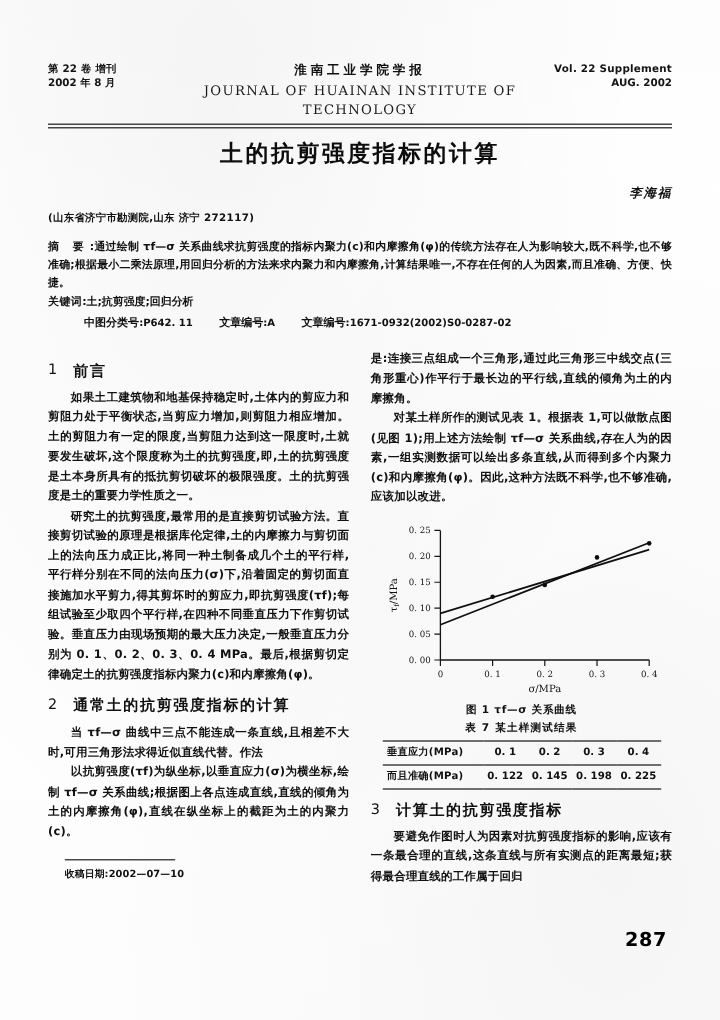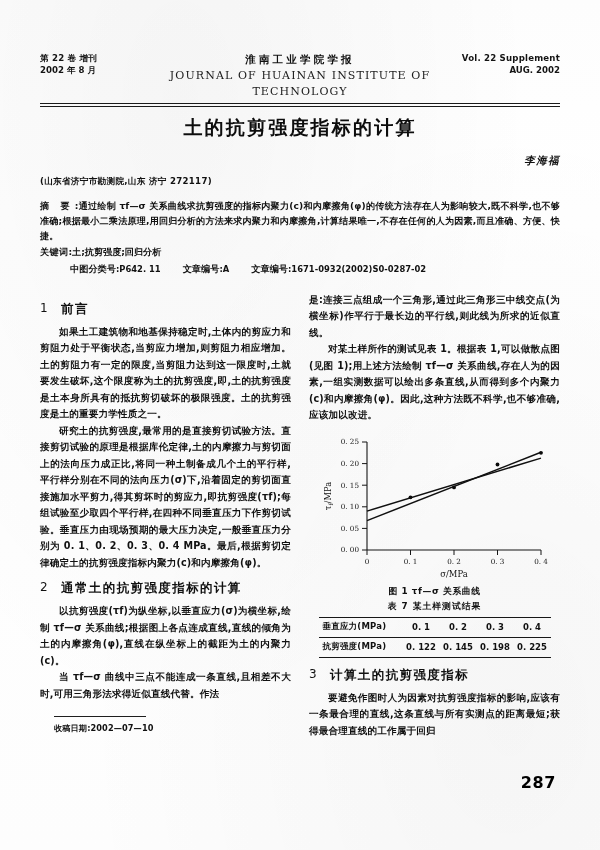--- a/index.html
+++ b/index.html
@@ -272,29 +272,29 @@
           <span class="num">1</span>
           <span>前言</span>
         </div>
         <p class="body">如果土工建筑物和地基保持稳定时,土体内的剪应力和剪阻力处于平衡状态,当剪应力增加,则剪阻力相应增加。土的剪阻力有一定的限度,当剪阻力达到这一限度时,土就要发生破坏,这个限度称为土的抗剪强度,即,土的抗剪强度是土本身所具有的抵抗剪切破坏的极限强度。土的抗剪强度是土的重要力学性质之一。</p>
         <p class="body">研究土的抗剪强度,最常用的是直接剪切试验方法。直接剪切试验的原理是根据库伦定律,土的内摩擦力与剪切面上的法向压力成正比,将同一种土制备成几个土的平行样,平行样分别在不同的法向压力(σ)下,沿着固定的剪切面直接施加水平剪力,得其剪坏时的剪应力,即抗剪强度(τf);每组试验至少取四个平行样,在四种不同垂直压力下作剪切试验。垂直压力由现场预期的最大压力决定,一般垂直压力分别为 0. 1、0. 2、0. 3、0. 4 MPa。最后,根据剪切定律确定土的抗剪强度指标内聚力(c)和内摩擦角(φ)。</p>
 
         <div class="sec-h">
           <span class="num">2</span>
           <span>通常土的抗剪强度指标的计算</span>
         </div>
+        <p class="body">当 τf—σ 曲线中三点不能连成一条直线,且相差不大时,可用三角形法求得近似直线代替。作法</p>
         <p class="body">以抗剪强度(τf)为纵坐标,以垂直应力(σ)为横坐标,绘制 τf—σ 关系曲线;根据图上各点连成直线,直线的倾角为土的内摩擦角(φ),直线在纵坐标上的截距为土的内聚力(c)。</p>
-        <p class="body">当 τf—σ 曲线中三点不能连成一条直线,且相差不大时,可用三角形法求得近似直线代替。作法</p>
 
         <div class="footnote-rule"></div>
         <div class="footnote">收稿日期:2002—07—10</div>
       </div>
 
       <div class="col">
-        <p class="body cont">是:连接三点组成一个三角形,通过此三角形三中线交点(为横坐标)作平行于最长边的平行线,则此线为所求的近似直线。</p>
+        <p class="body cont">是:连接三点组成一个三角形,通过此三角形三中线交点(三角形重心)作平行于最长边的平行线,直线的倾角为土的内摩擦角。</p>
         <p class="body">对某土样所作的测试见表 1。根据表 1,可以做散点图(见图 1);用上述方法绘制 τf—σ 关系曲线,存在人为的因素,一组实测数据可以绘出多条直线,从而得到多个内聚力(c)和内摩擦角(φ)。因此,这种方法既不科学,也不够准确,应该加以改进。</p>
 
         <div class="figure">
           <svg width="251" height="152" viewBox="0 0 251 152">
 
             <g>
               <line x1="58" y1="12" x2="58" y2="120" stroke="#151515" stroke-width="1.1"></line>
               <line x1="58" y1="120" x2="232" y2="120" stroke="#151515" stroke-width="1.1"></line>
             </g>
 
@@ -351,21 +351,21 @@
         <table class="data">
           <tbody>
             <tr class="top">
               <td class="rowhdr">垂直应力(MPa)</td>
               <td>0. 1</td>
               <td>0. 2</td>
               <td>0. 3</td>
               <td>0. 4</td>
             </tr>
             <tr class="bot">
-              <td class="rowhdr">抗剪强度(MPa)</td>
+              <td class="rowhdr">而且准确(MPa)</td>
               <td>0. 122</td>
               <td>0. 145</td>
               <td>0. 198</td>
               <td>0. 225</td>
             </tr>
           </tbody>
         </table>
 
         <div class="sec-h">
           <span class="num">3</span>

